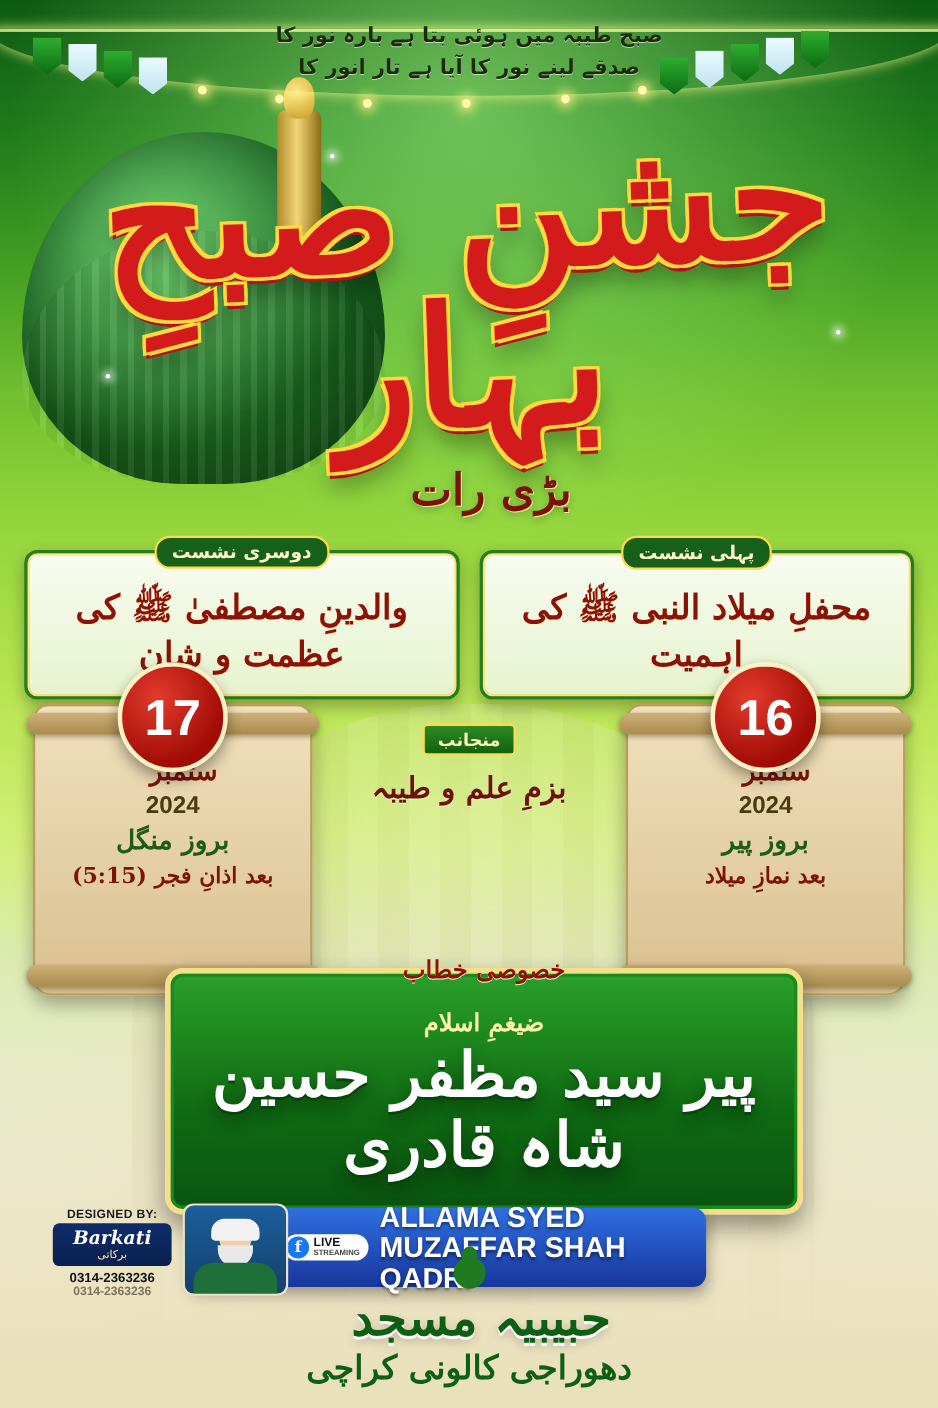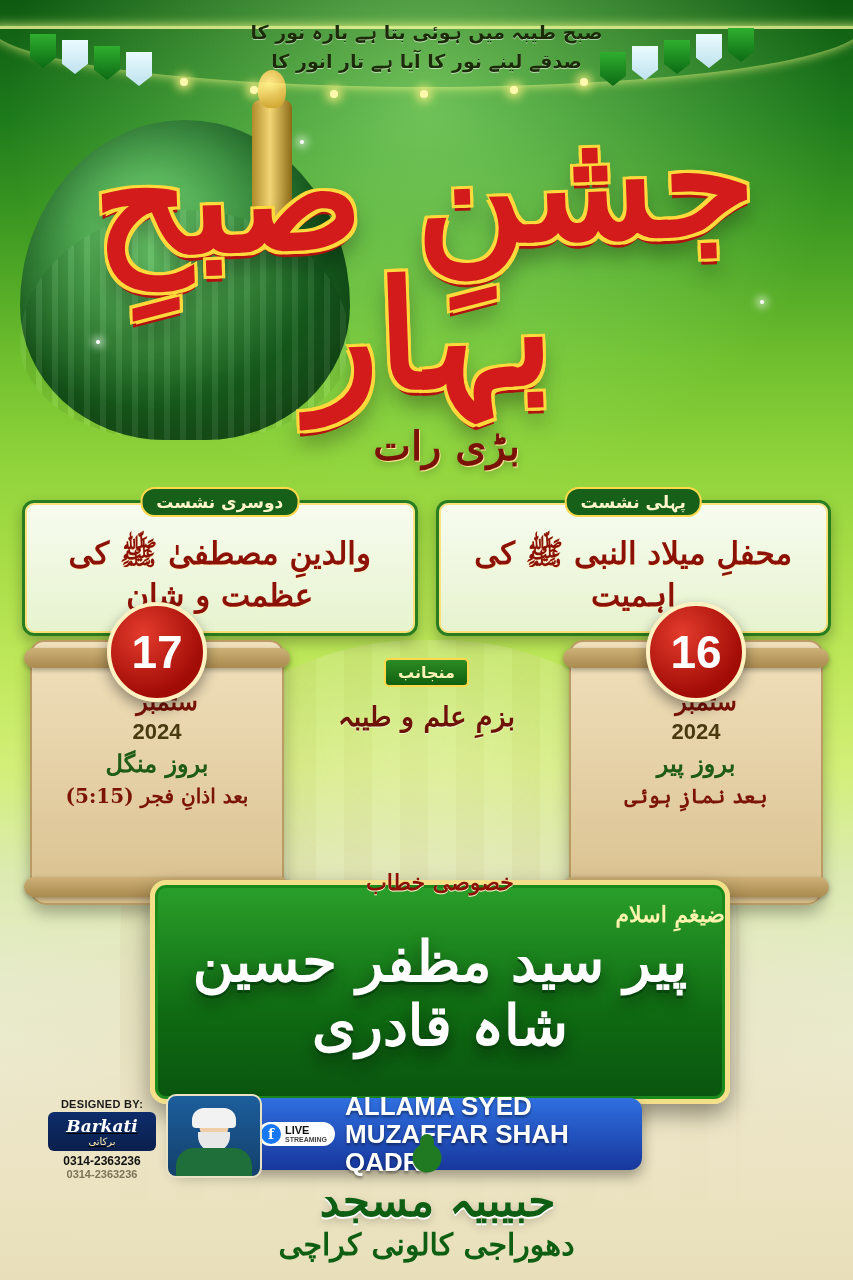--- a/index.html
+++ b/index.html
@@ -243,42 +243,42 @@
   }
   .sp-head {
     font-family:"DejaVu Serif", serif;
     font-size:22px; font-weight:700; color:#8c1107;
     background: transparent;
     position:absolute; top:-16px; left:50%; transform:translateX(-50%);
     text-shadow: 0 1px 0 #fff8cf;
   }
   .sp-small {
     font-family:"DejaVu Serif", serif;
-    font-size:22px; font-weight:700; color:#fff3b0; margin-top:2px;text-align:right;
+    font-size:22px; font-weight:700; color:#fff3b0; margin-top:18px;
   }
   .sp-name {
     font-family:"DejaVu Serif", serif;
     font-size:56px; font-weight:700; color:#ffffff;
     line-height:1.15; margin-top:2px;
     text-shadow: 0 3px 0 #06450b, 0 8px 16px rgba(0,0,0,0.45);
   }
 
   
   .designer {
     position:absolute; left:48px; top:1098px; width:108px;
     text-align:center;
   }
   .designer .dtitle {
     font-family:"Liberation Sans", sans-serif;
     font-size:11px; font-weight:700; color:#1a1a1a; letter-spacing:0.3px;
   }
   .designer .dbox {
     margin-top:2px;
     background: linear-gradient(180deg,#0f2d6b,#0a1f4d);
-    border-radius:6px; padding:4px 14px;text-decoration:underline;
+    border-radius:6px; padding:4px 14px;
   }
   .designer .dname {
     font-family:"DejaVu Serif", serif; font-size:17px; font-weight:700;
     color:#ffffff; font-style:italic;
   }
   .designer .durdu {
     font-family:"DejaVu Sans", sans-serif; font-size:10px; color:#ffe9a8; direction:rtl;
   }
   .designer .dphone {
     margin-top:3px;
@@ -407,21 +407,21 @@
     </div>
   </div>
 
   <div class="scrolls">
 
     <div class="scroll">
       <div class="day-badge">16</div>
       <div class="scroll-month">ستمبر</div>
       <div class="scroll-year">2024</div>
       <div class="scroll-day">بروز پیر</div>
-      <div class="scroll-time">بعد نمازِ ہوئی</div>
+      <div class="scroll-time">بعد نمازِ میلاد</div>
     </div>
 
     <div class="middle-tag">
       <div class="ribbon">منجانب</div>
       <div class="mt-text">بزمِ علم و طیبہ</div>
     </div>
 
     <div class="scroll">
       <div class="day-badge">17</div>
       <div class="scroll-month">ستمبر</div>

